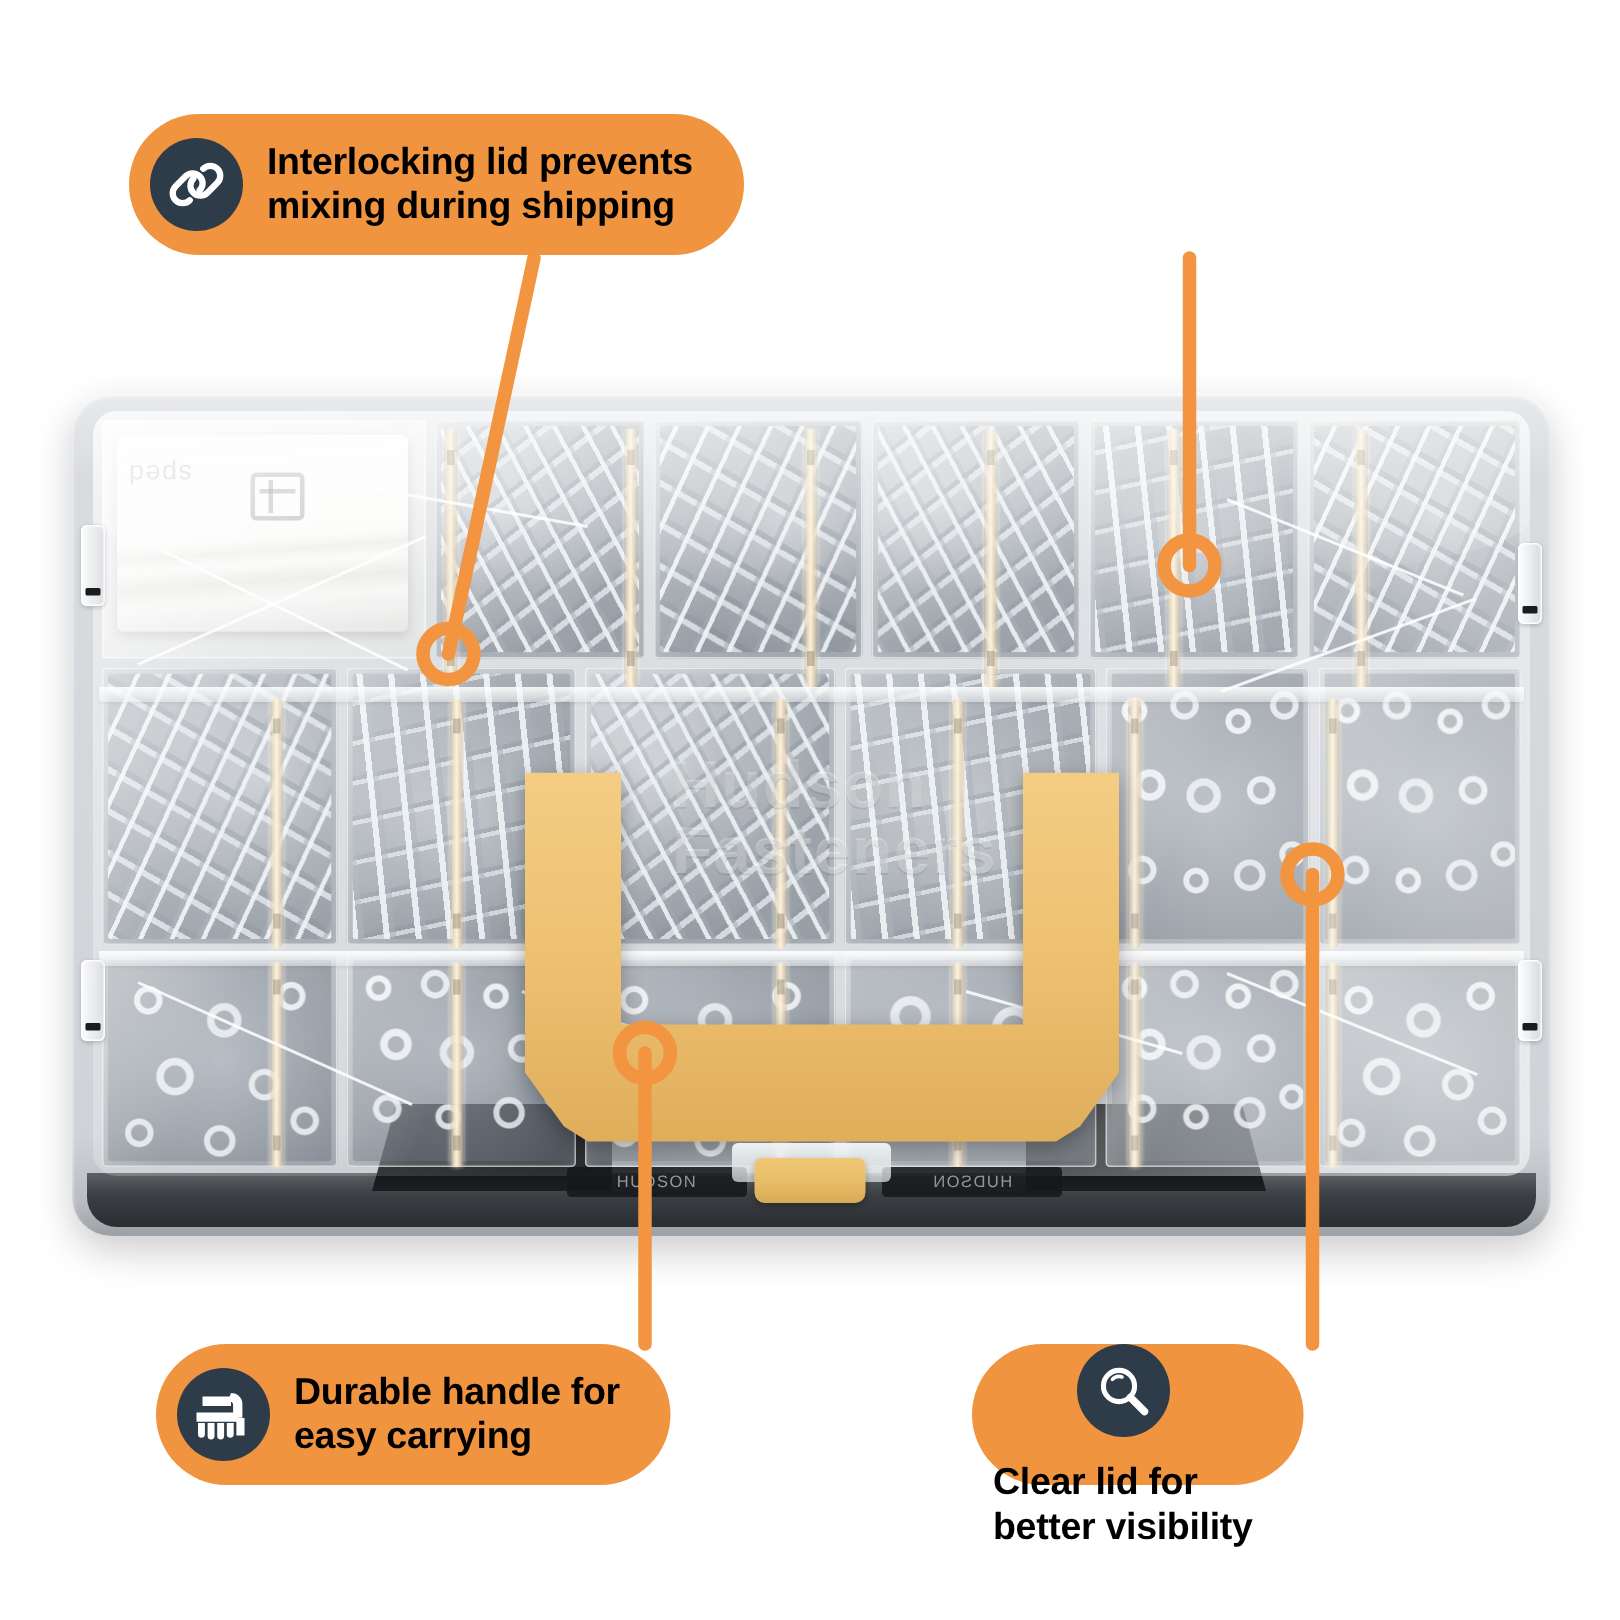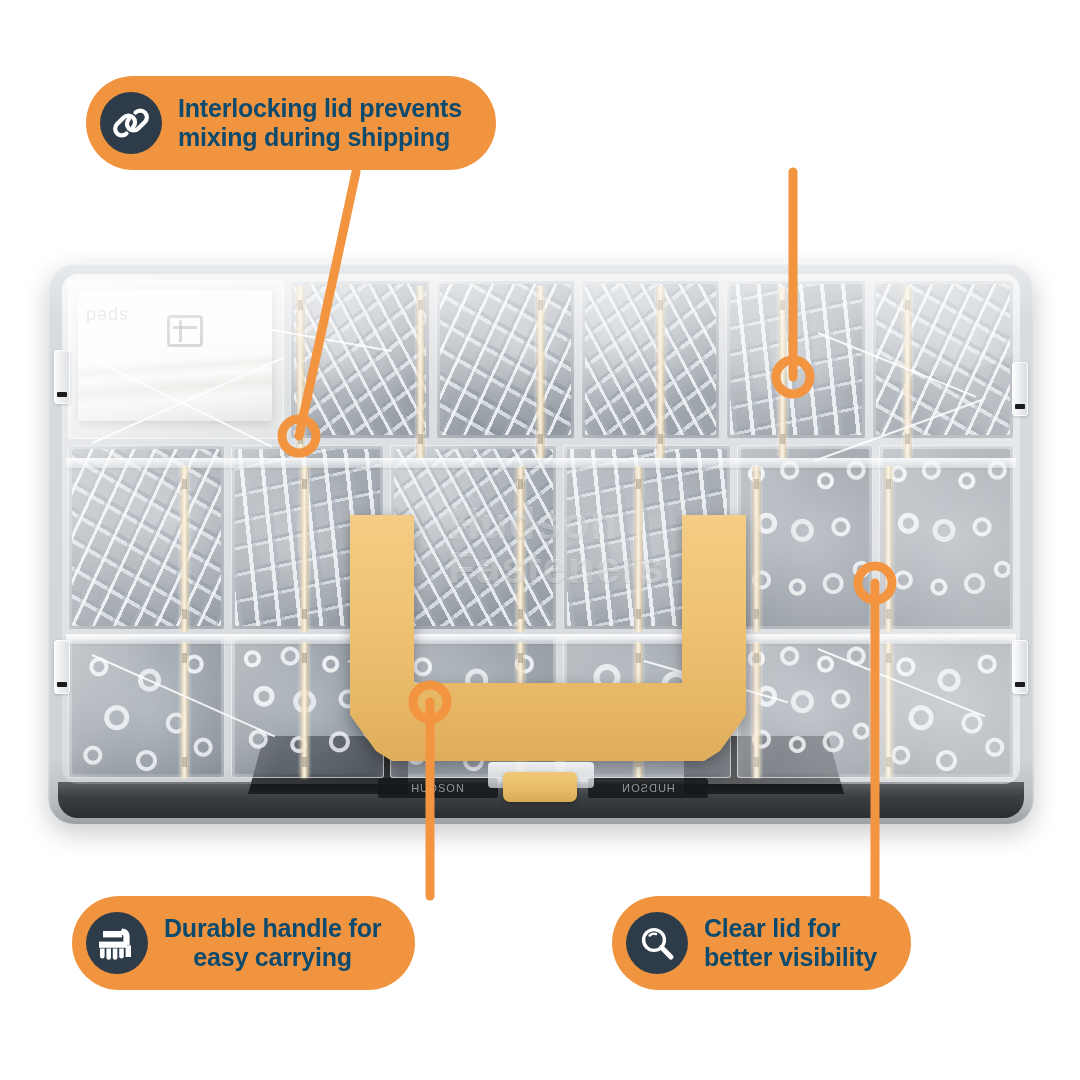--- a/index.html
+++ b/index.html
@@ -392,32 +392,32 @@
     width: 62px;
     height: 62px;
     border-radius: 50%;
     background: #2E3C4A;
     display: flex;
     align-items: center;
     justify-content: center;
   }
   .callout .ico svg { display: block; }
   .callout .txt {
-    color: #0c4a6e;
+    color: #000000;
     font-size: 25px;
     font-weight: bold;
     line-height: 1.18;
     letter-spacing: -0.2px;
     white-space: pre-line;
   }
 
   #c1 { left: 86px;  top: 76px; }
   #c2 { left: 614px; top: 76px; }
-  #c3 { left: 72px;  top: 896px; text-align: center; }
-  #c4 { left: 612px; top: 896px; }
+  #c3 { left: 104px;  top: 896px; }
+  #c4 { left: 648px; top: 896px; flex-direction: column; }
 </style>
 </head>
 <body>
 
 <div id="stage">
 
   <div class="product-wrap">
     <div class="box-shell">
 
       <div class="grid">

